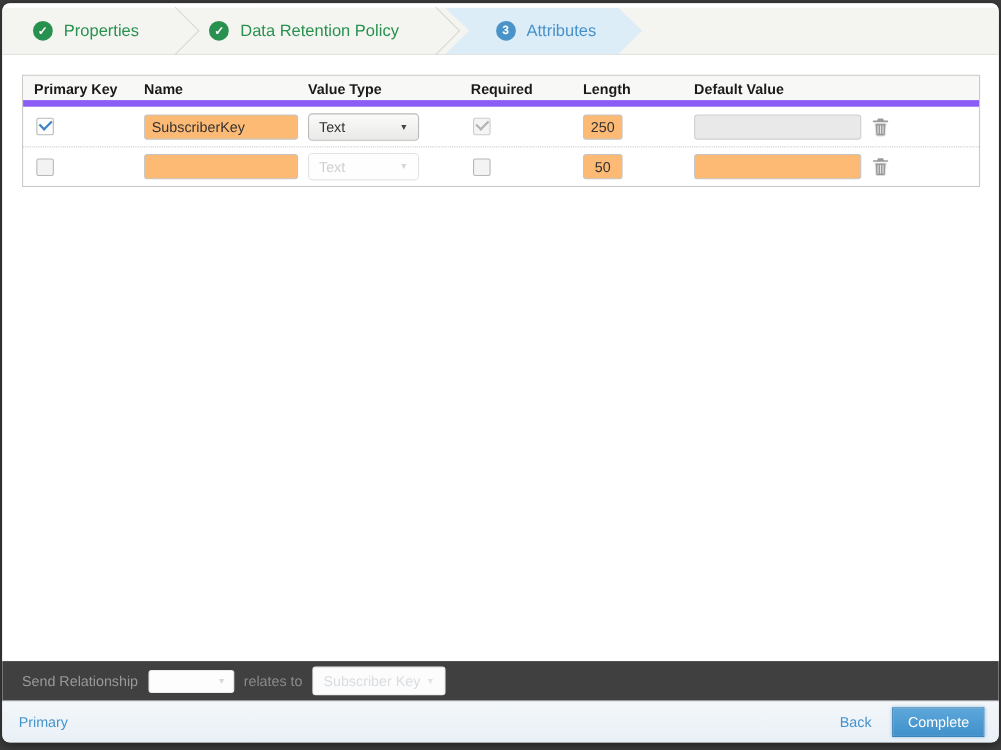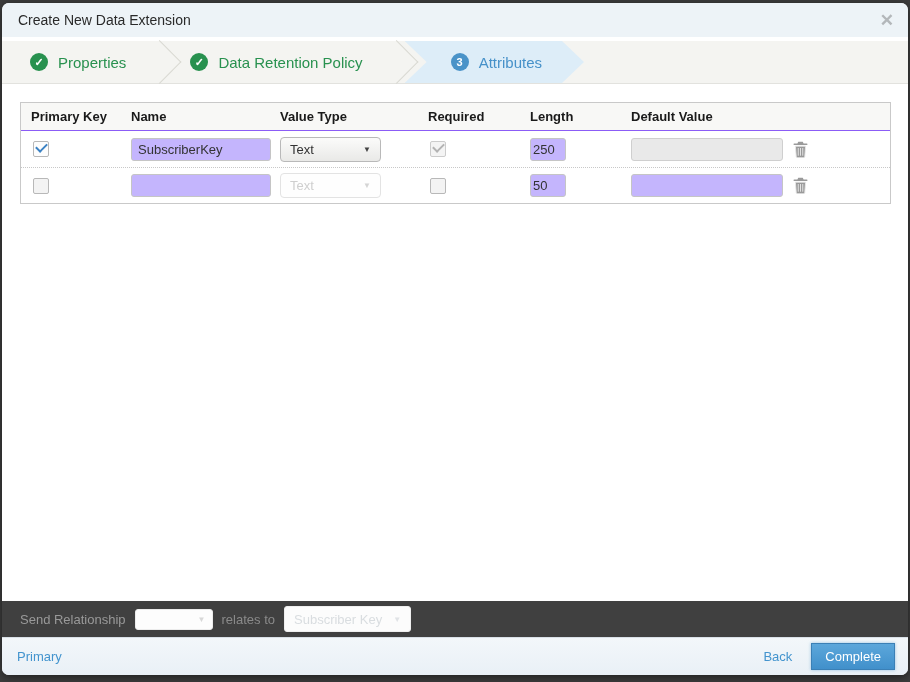--- a/index.html
+++ b/index.html
@@ -90,21 +90,21 @@
     border: 1px solid #c9c9c9;
   }
   .t-head, .t-row {
     display: grid;
     grid-template-columns: 100px 149px 148px 102px 101px 162px 1fr;
     align-items: center;
   }
   .t-head {
     height: 28px;
     background: #f8f8f6;
-    border-bottom: 1px solid #8b5cf6;
+    border-bottom: 6px solid #8b5cf6;
   }
   .t-head > div {
     font-size: 13px;
     font-weight: bold;
     color: #1a1a1a;
     padding-left: 10px;
     white-space: nowrap;
   }
   .t-row { height: 36px; }
   .t-row + .t-row { border-top: 1px dotted #c8c8c8; }
@@ -137,25 +137,25 @@
   }
   
   .txt {
     height: 23px;
     border: 1px solid #c5c5c5;
     border-radius: 3px;
     font-family: "Liberation Sans", sans-serif;
     font-size: 13px;
     color: #333;
     padding: 0 6px;
-    background: #c4b5fd;
+    background: #fdba74;
   }
   .txt:disabled { background: #e9e9e9; border-color: #cfcfcf; }
   .txt.name-input { width: 140px; }
-  .txt.len-input { width: 36px; padding: 0 2px; }
+  .txt.len-input { width: 36px; text-align: center; padding: 0 2px; }
   .txt.def-input { width: 152px; }
   
   .select {
     width: 101px;
     height: 25px;
     border: 1px solid #b9b9b9;
     border-radius: 4px;
     background: linear-gradient(#fbfbfa, #e9e9e7);
     display: flex;
     align-items: center;
@@ -202,21 +202,21 @@
   .mini-select .caret { font-size: 8px; color: #d8d8d8; }
   .ghost-btn {
     height: 26px;
     border: 1px solid #efefef;
     border-radius: 3px;
     background: #fcfcfc;
     color: #d9dde0;
     font-size: 13px;
     display: flex;
     align-items: center;
-    gap: 11px;
+    gap: 5px;
     padding: 0 9px;
   }
   .ghost-btn .caret { font-size: 8px; color: #e0e3e6; }
   .relates { color: #8a8a8a; }
   
   .footer {
     flex: 0 0 auto;
     height: 38px;
     border-top: 1px solid #d9e0e7;
     background: linear-gradient(#f3f7fa, #e9f0f6);
@@ -237,24 +237,20 @@
     padding: 5px 13px;
     cursor: pointer;
     box-shadow: 0 0 3px rgba(90,160,210,.6);
   }
 </style>
 </head>
 <body>
 
 <div class="modal">
 
-  <div class="titlebar">
-    <span class="title">Create New Data Extension</span>
-    <span class="close-x">✕</span>
-  </div>
   <div class="titlegap"></div>
 
   <div class="stepbar">
     <div class="step done">
       <span class="badge">✓</span>
       <span>Properties</span>
     </div>
     <div class="step done">
       <span class="badge">✓</span>
       <span>Data Retention Policy</span>

